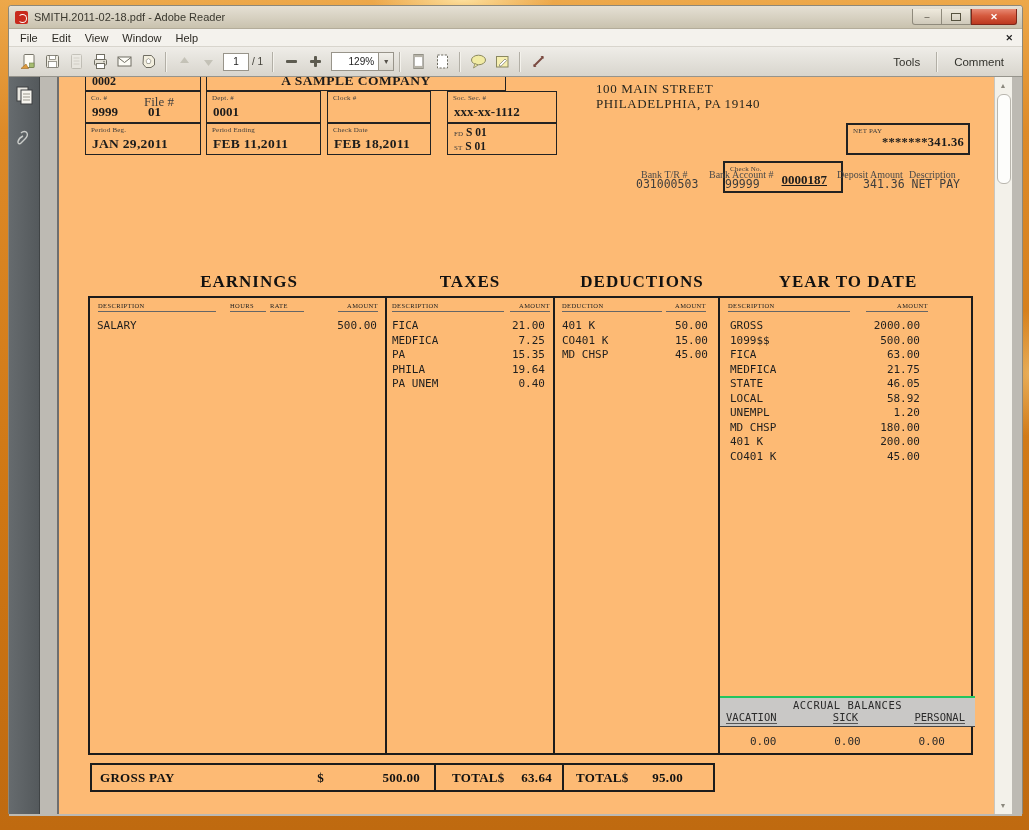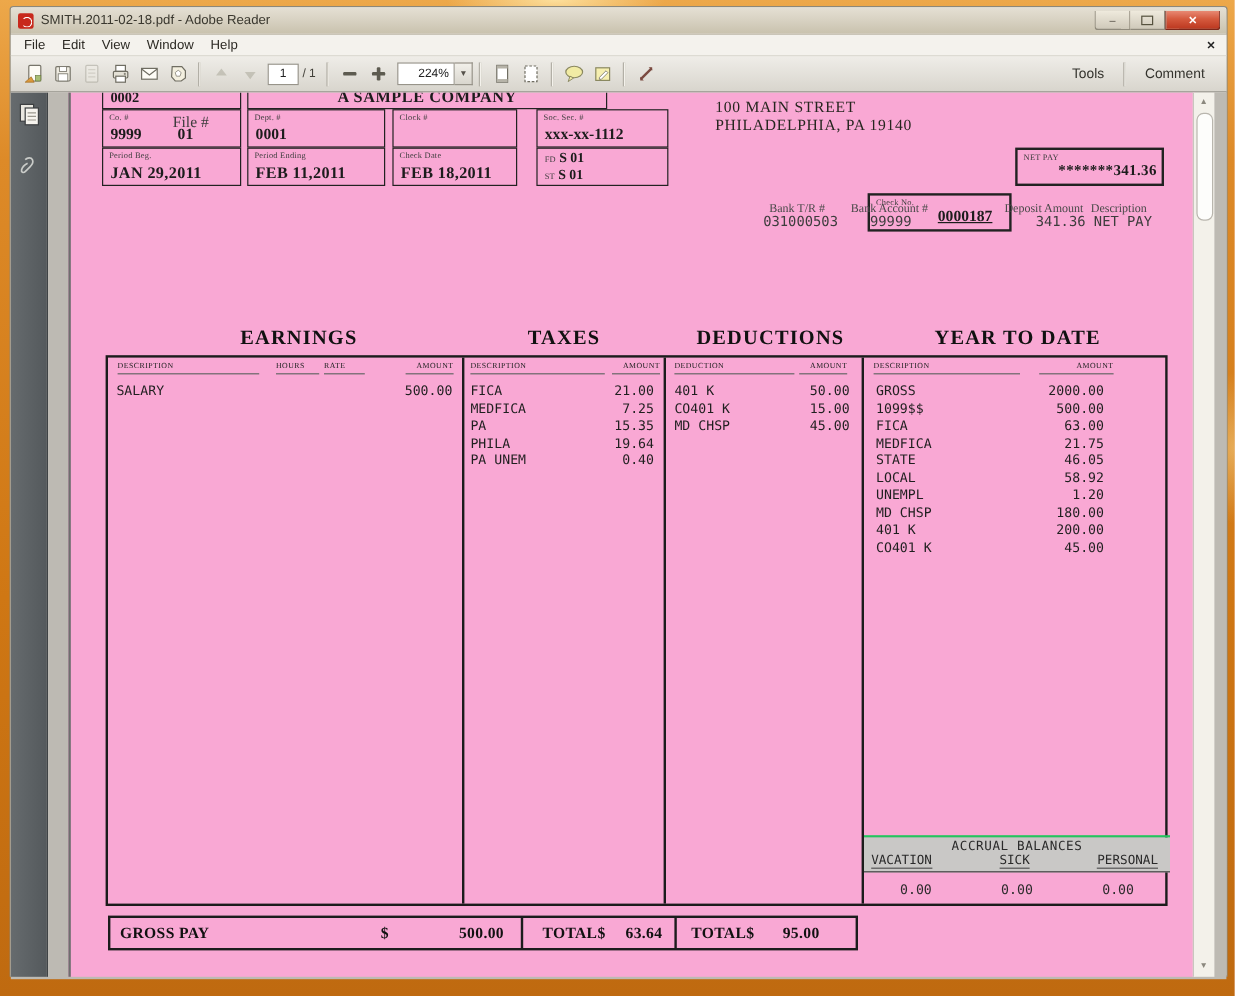--- a/index.html
+++ b/index.html
@@ -64,21 +64,21 @@
   .scrollbar{position:absolute;left:985px;top:0;bottom:2px;width:17px;background:#f3f1ea;
     border-left:1px solid #c9c6be;}
   .sarrow{position:absolute;left:0;width:16px;height:15px;display:flex;align-items:center;justify-content:center;
     font-size:7px;color:#8b887e;}
   .sarrow.up{top:1px;}
   .sarrow.down{bottom:1px;}
   .sthumb{position:absolute;left:2px;top:17px;width:12px;height:88px;background:#fdfdfb;
     border:1px solid #b9b6ae;border-radius:6px;}
 
   
-  .page{position:absolute;left:48px;top:0;width:937px;height:737px;background:#f9a8d4;
+  .page{position:absolute;left:48px;top:0;width:937px;height:737px;background:#fdba74;
     border-left:2px solid #6e6e6e;overflow:hidden;color:#1c1c1c;
     font-family:"Liberation Serif",serif;}
   .box{position:absolute;border:1.6px solid #222;box-sizing:border-box;}
   .cb1{left:26px;top:-17px;width:116px;height:31px;}
   .cb2{left:147px;top:-17px;width:300px;height:31px;text-align:center;}
   .cuttext{position:absolute;bottom:1px;left:6px;font-weight:bold;font-size:12px;}
   .cb2 .cuttext{left:0;right:0;font-size:13.5px;letter-spacing:.5px;}
   .fb{height:32px;top:14px;}
   .db{height:32px;top:46px;}
   .fb1,.db1{left:26px;width:116px;}
@@ -234,21 +234,21 @@
         <svg width="19" height="19">
             <rect x="4" y="8" width="11" height="3" rx="1" fill="#5d5b50"></rect>
           </svg>
       </div>
       <div class="ticon">
         <svg width="19" height="19">
             <rect x="4" y="8" width="11" height="3" rx="1" fill="#5d5b50"></rect>
             <rect x="8" y="4" width="3" height="11" rx="1" fill="#5d5b50"></rect>
           </svg>
       </div>
-      <div class="zoombox">224%</div>
+      <div class="zoombox">129%</div>
       <div class="zoomcaret">
           <span>▼</span>
         </div>
       <div class="tsep"></div>
       <div class="ticon">
         <svg width="19" height="19">
             <rect x="5" y="2.5" width="9" height="14" fill="#fff" stroke="#6f6d62"></rect>
             <rect x="5" y="2.5" width="9" height="2.6" fill="#b6b3a8"></rect>
             <rect x="5" y="13.9" width="9" height="2.6" fill="#b6b3a8"></rect>
           </svg>

